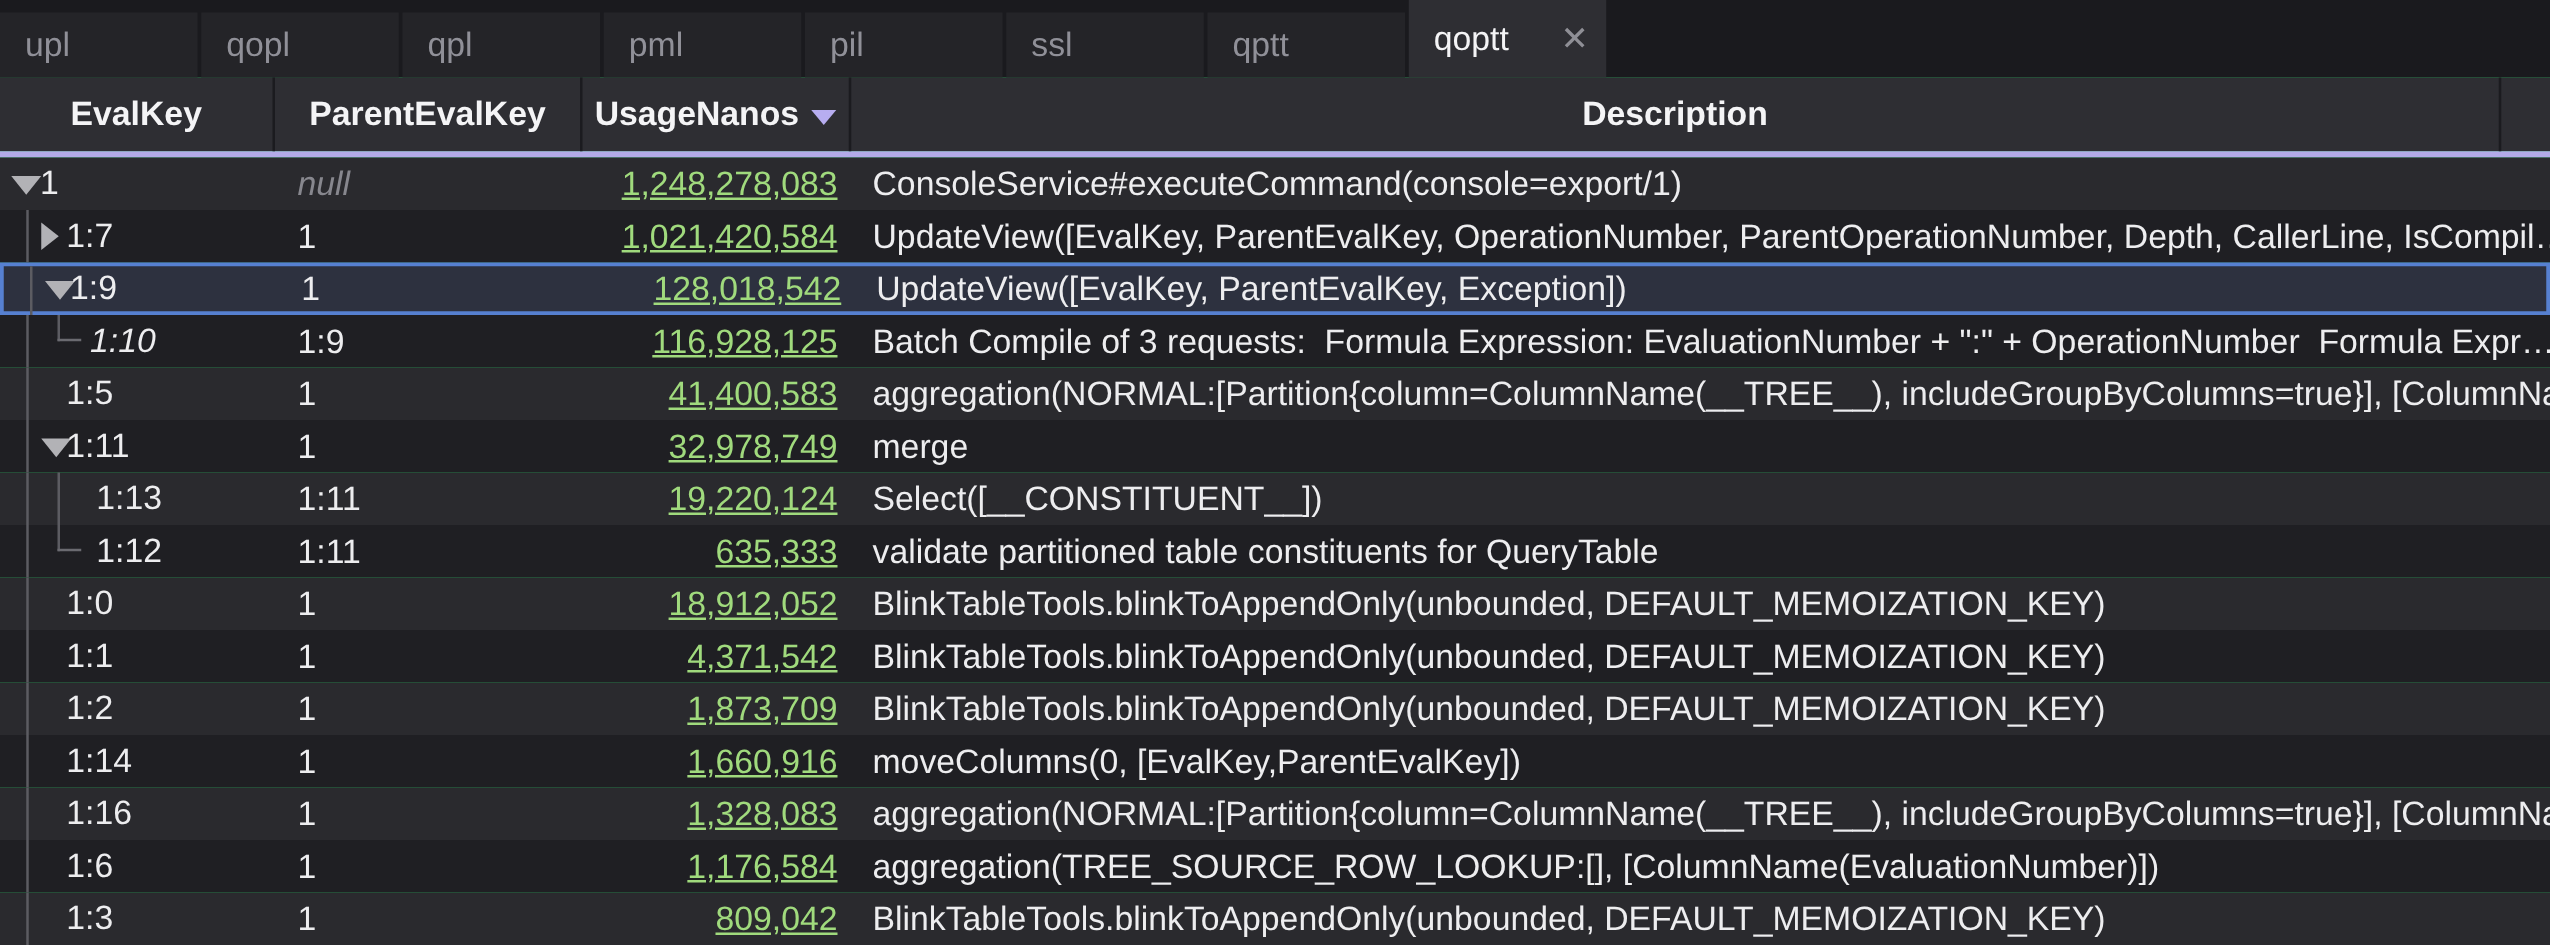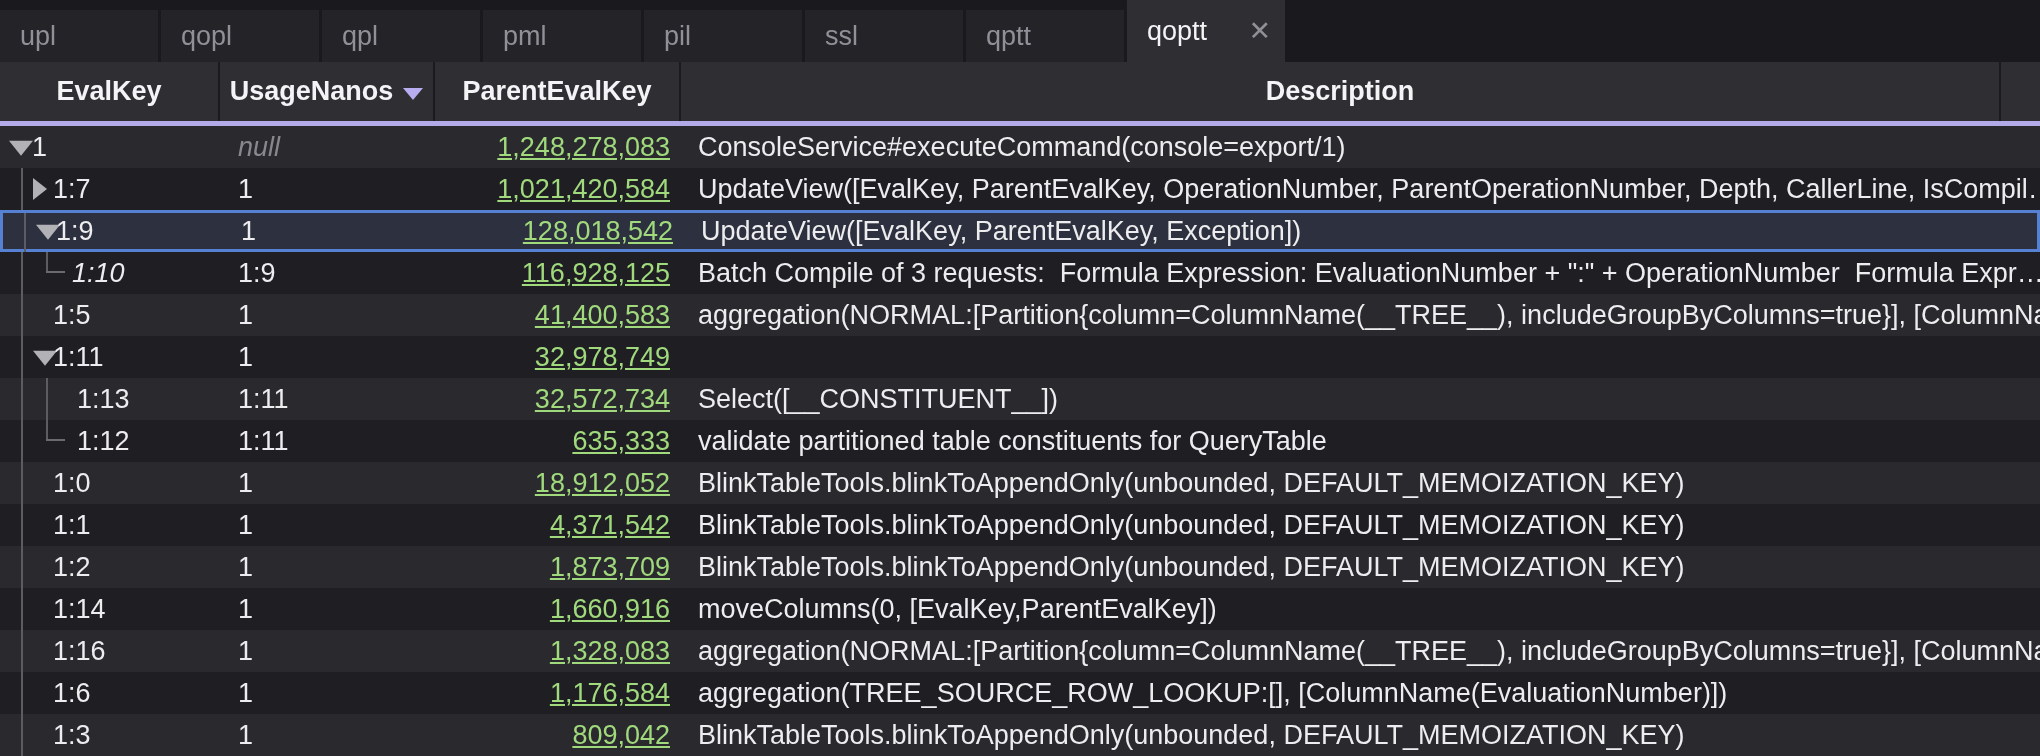--- a/index.html
+++ b/index.html
@@ -83,27 +83,27 @@
       <div class="tab active">
         <span class="tab-label">qoptt</span>
         <span class="closex">✕</span>
       </div>
     </div>
 
   <div class="colheader">
     <div class="ch w-eval">
       <span>EvalKey</span>
     </div>
+    <div class="ch w-parent">
+      <span>ParentEvalKey</span>
+    </div>
     <div class="ch w-usage">
       <span>UsageNanos</span>
       <span class="sortarrow"></span>
     </div>
-    <div class="ch w-parent">
-      <span>ParentEvalKey</span>
-    </div>
     <div class="ch w-desc">
       <span>Description</span>
     </div>
     <div class="ch w-extra"></div>
   </div>
 
   <div class="lavender"></div>
 
   <div class="grid">
       <div class="row even">
@@ -168,31 +168,32 @@
       <div class="row odd">
         <div class="guide-v" style="left: 21px; top: 0px; height: 42px;"></div>
         <div class="cell c-eval">
           <span class="tri tri-down" style="left: 33px;"></span>
           <span class="evallabel" style="left: 53px;">1:11</span>
         </div>
         <div class="cell c-parent">
           <span>1</span>
         </div>
         <div class="cell c-usage">32,978,749</div>
+        <div class="cell c-desc">merge</div>
       </div>
       <div class="row even">
         <div class="guide-v" style="left: 21px; top: 0px; height: 42px;"></div>
         <div class="guide-v" style="left: 46px; top: 0px; height: 42px;"></div>
         <div class="cell c-eval">
           <span class="evallabel" style="left: 77px;">1:13</span>
         </div>
         <div class="cell c-parent">
           <span>1:11</span>
         </div>
-        <div class="cell c-usage">32,572,734</div>
+        <div class="cell c-usage">19,220,124</div>
         <div class="cell c-desc">Select([__CONSTITUENT__])</div>
       </div>
       <div class="row odd">
         <div class="guide-v" style="left: 21px; top: 0px; height: 42px;"></div>
         <div class="guide-v" style="left: 46px; top: 0px; height: 21px;"></div>
         <div class="guide-h" style="left: 46px; top: 19px; width: 19px;"></div>
         <div class="cell c-eval">
           <span class="evallabel" style="left: 77px;">1:12</span>
         </div>
         <div class="cell c-parent">

